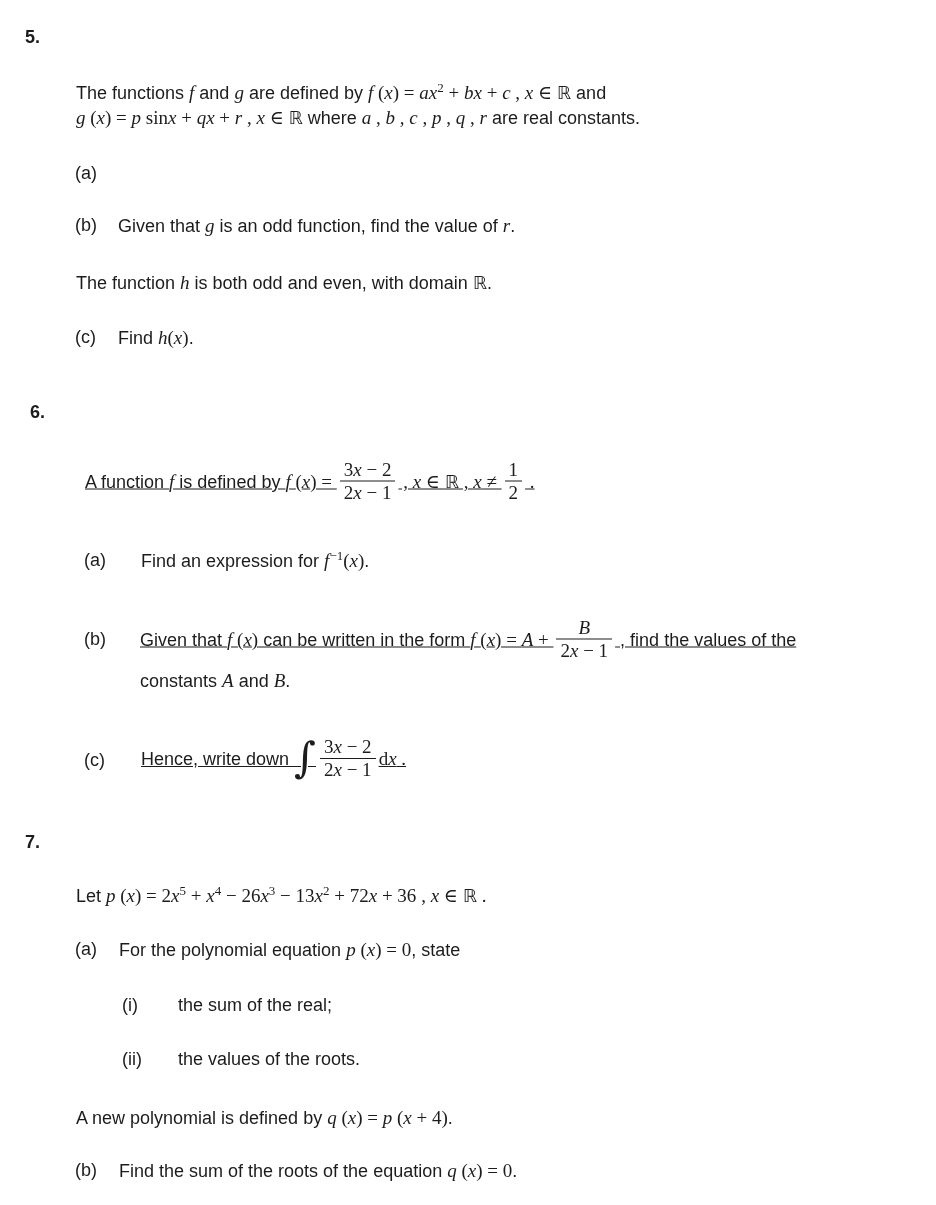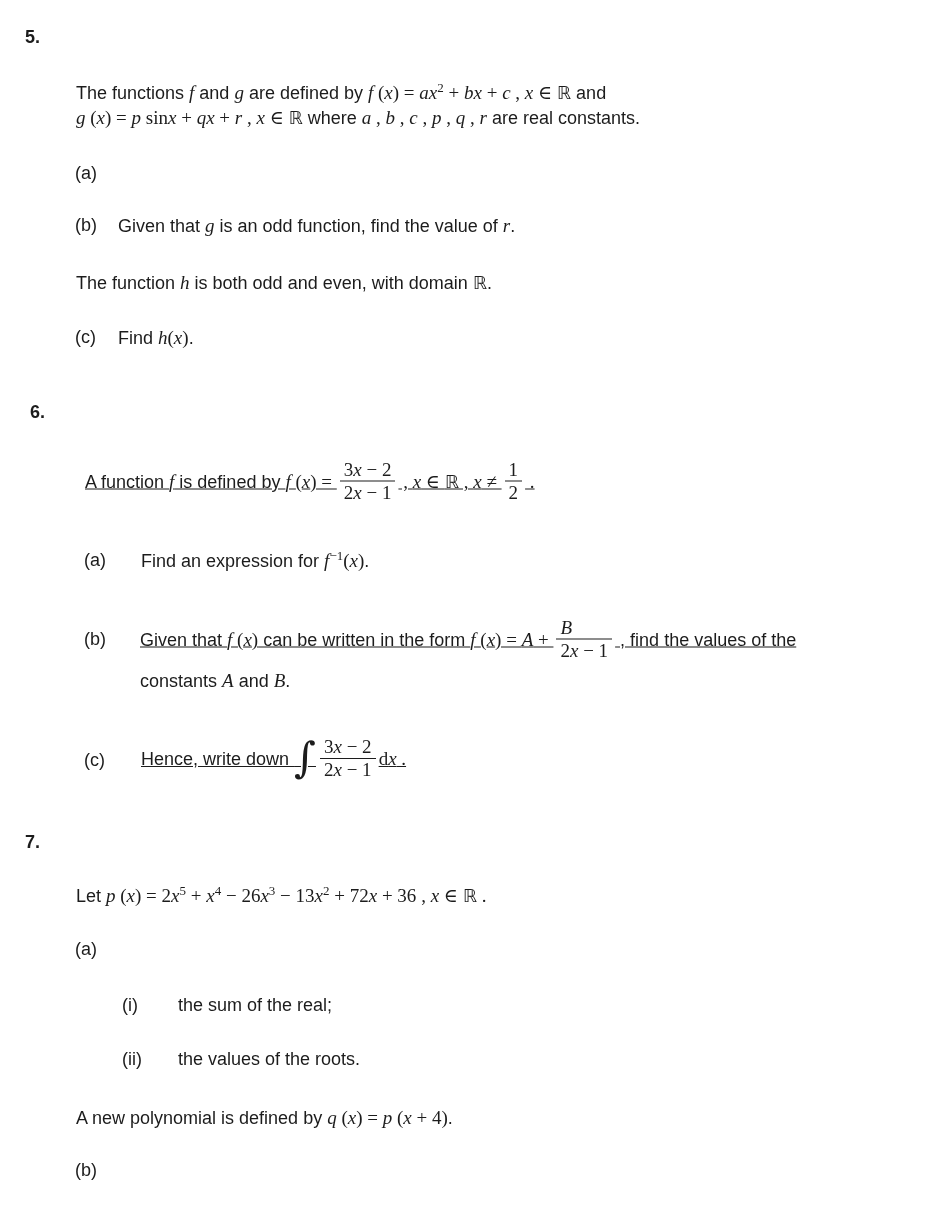--- a/index.html
+++ b/index.html
@@ -18,21 +18,21 @@
     line-height:23px;
   }
   .ctr{transform:translateY(-50%);text-decoration:underline;}
   .qnum{font-weight:bold;font-size:18px;}
   
   .mi{font-family:"Liberation Serif","DejaVu Serif",serif;font-style:italic;font-size:19px;}
   .mr{font-family:"Liberation Serif","DejaVu Serif",serif;font-style:normal;font-size:19px;}
   .bb{font-family:"DejaVu Sans","DejaVu Serif",sans-serif;font-style:normal;font-size:18px;}
   .sup{font-family:"Liberation Serif","DejaVu Serif",serif;font-style:normal;font-size:13px;position:relative;top:-7px;}
   .frac{
-    display:inline-block;vertical-align:middle;text-align:left;
+    display:inline-block;vertical-align:middle;text-align:center;
     margin:0 3px;transform:translateY(-2px);
     font-family:"Liberation Serif","DejaVu Serif",serif;
   }
   .frac .fn{display:block;padding:0 4px;border-bottom:1.6px solid #1c1c1c;line-height:22px;}
   .frac .fd{display:block;padding:0 4px;line-height:22px;}
   .intg{
     font-family:"DejaVu Serif","DejaVu Sans",serif;
     font-size:42px;line-height:46px;
     vertical-align:middle;position:relative;top:-2px;margin-right:1px;
   }
@@ -58,20 +58,22 @@
   <div class="row" style="left:141px;top:549px">Find an expression for <span class="mi">f</span><span class="sup">−1</span><span class="mr">(</span><span class="mi">x</span><span class="mr">)</span>.</div>
   <div class="row" style="left:84px;top:628px">(b)</div>
   <div class="row ctr" style="left:140px;top:641px">Given that <span class="mi">f </span><span class="mr">(</span><span class="mi">x</span><span class="mr">)</span> can be written in the form <span class="mi">f </span><span class="mr">(</span><span class="mi">x</span><span class="mr">) = </span><span class="mi">A</span><span class="mr"> + </span><span class="frac"><span class="fn"><span class="mi">B</span></span><span class="fd"><span class="mr">2</span><span class="mi">x</span><span class="mr"> − 1</span></span></span> , find the values of the</div>
   <div class="row" style="left:140px;top:669px">constants <span class="mi">A</span> and <span class="mi">B</span>.</div>
   <div class="row" style="left:84px;top:749px">(c)</div>
   <div class="row ctr" style="left:141px;top:760px">Hence, write down <span class="intg">∫</span><span class="frac"><span class="fn"><span class="mr">3</span><span class="mi">x</span><span class="mr"> − 2</span></span><span class="fd"><span class="mr">2</span><span class="mi">x</span><span class="mr"> − 1</span></span></span><span class="mr">d</span><span class="mi">x</span><span class="mr"> .</span></div>
 
   <div class="row qnum" style="left:25px;top:831px">7.</div>
   <div class="row" style="left:76px;top:884px">Let <span class="mi">p </span><span class="mr">(</span><span class="mi">x</span><span class="mr">) = 2</span><span class="mi">x</span><span class="sup">5</span><span class="mr"> + </span><span class="mi">x</span><span class="sup">4</span><span class="mr"> − 26</span><span class="mi">x</span><span class="sup">3</span><span class="mr"> − 13</span><span class="mi">x</span><span class="sup">2</span><span class="mr"> + 72</span><span class="mi">x</span><span class="mr"> + 36</span><span class="mr"> , </span><span class="mi">x</span><span class="mr"> ∈ </span><span class="bb">ℝ</span><span class="mr"> .</span></div>
   <div class="row" style="left:75px;top:938px">(a)</div>
+  <div class="row" style="left:119px;top:938px">For the polynomial equation <span class="mi">p </span><span class="mr">(</span><span class="mi">x</span><span class="mr">) = 0</span>, state</div>
   <div class="row" style="left:122px;top:994px">(i)</div>
   <div class="row" style="left:178px;top:994px">the sum of the real;</div>
   <div class="row" style="left:122px;top:1048px">(ii)</div>
   <div class="row" style="left:178px;top:1048px">the values of the roots.</div>
   <div class="row" style="left:76px;top:1106px">A new polynomial is defined by <span class="mi">q </span><span class="mr">(</span><span class="mi">x</span><span class="mr">) = </span><span class="mi">p </span><span class="mr">(</span><span class="mi">x</span><span class="mr"> + 4)</span>.</div>
   <div class="row" style="left:75px;top:1159px">(b)</div>
+  <div class="row" style="left:119px;top:1159px">Find the sum of the roots of the equation <span class="mi">q </span><span class="mr">(</span><span class="mi">x</span><span class="mr">) = 0</span>.</div>
 
 </div>
 
 </body></html>

